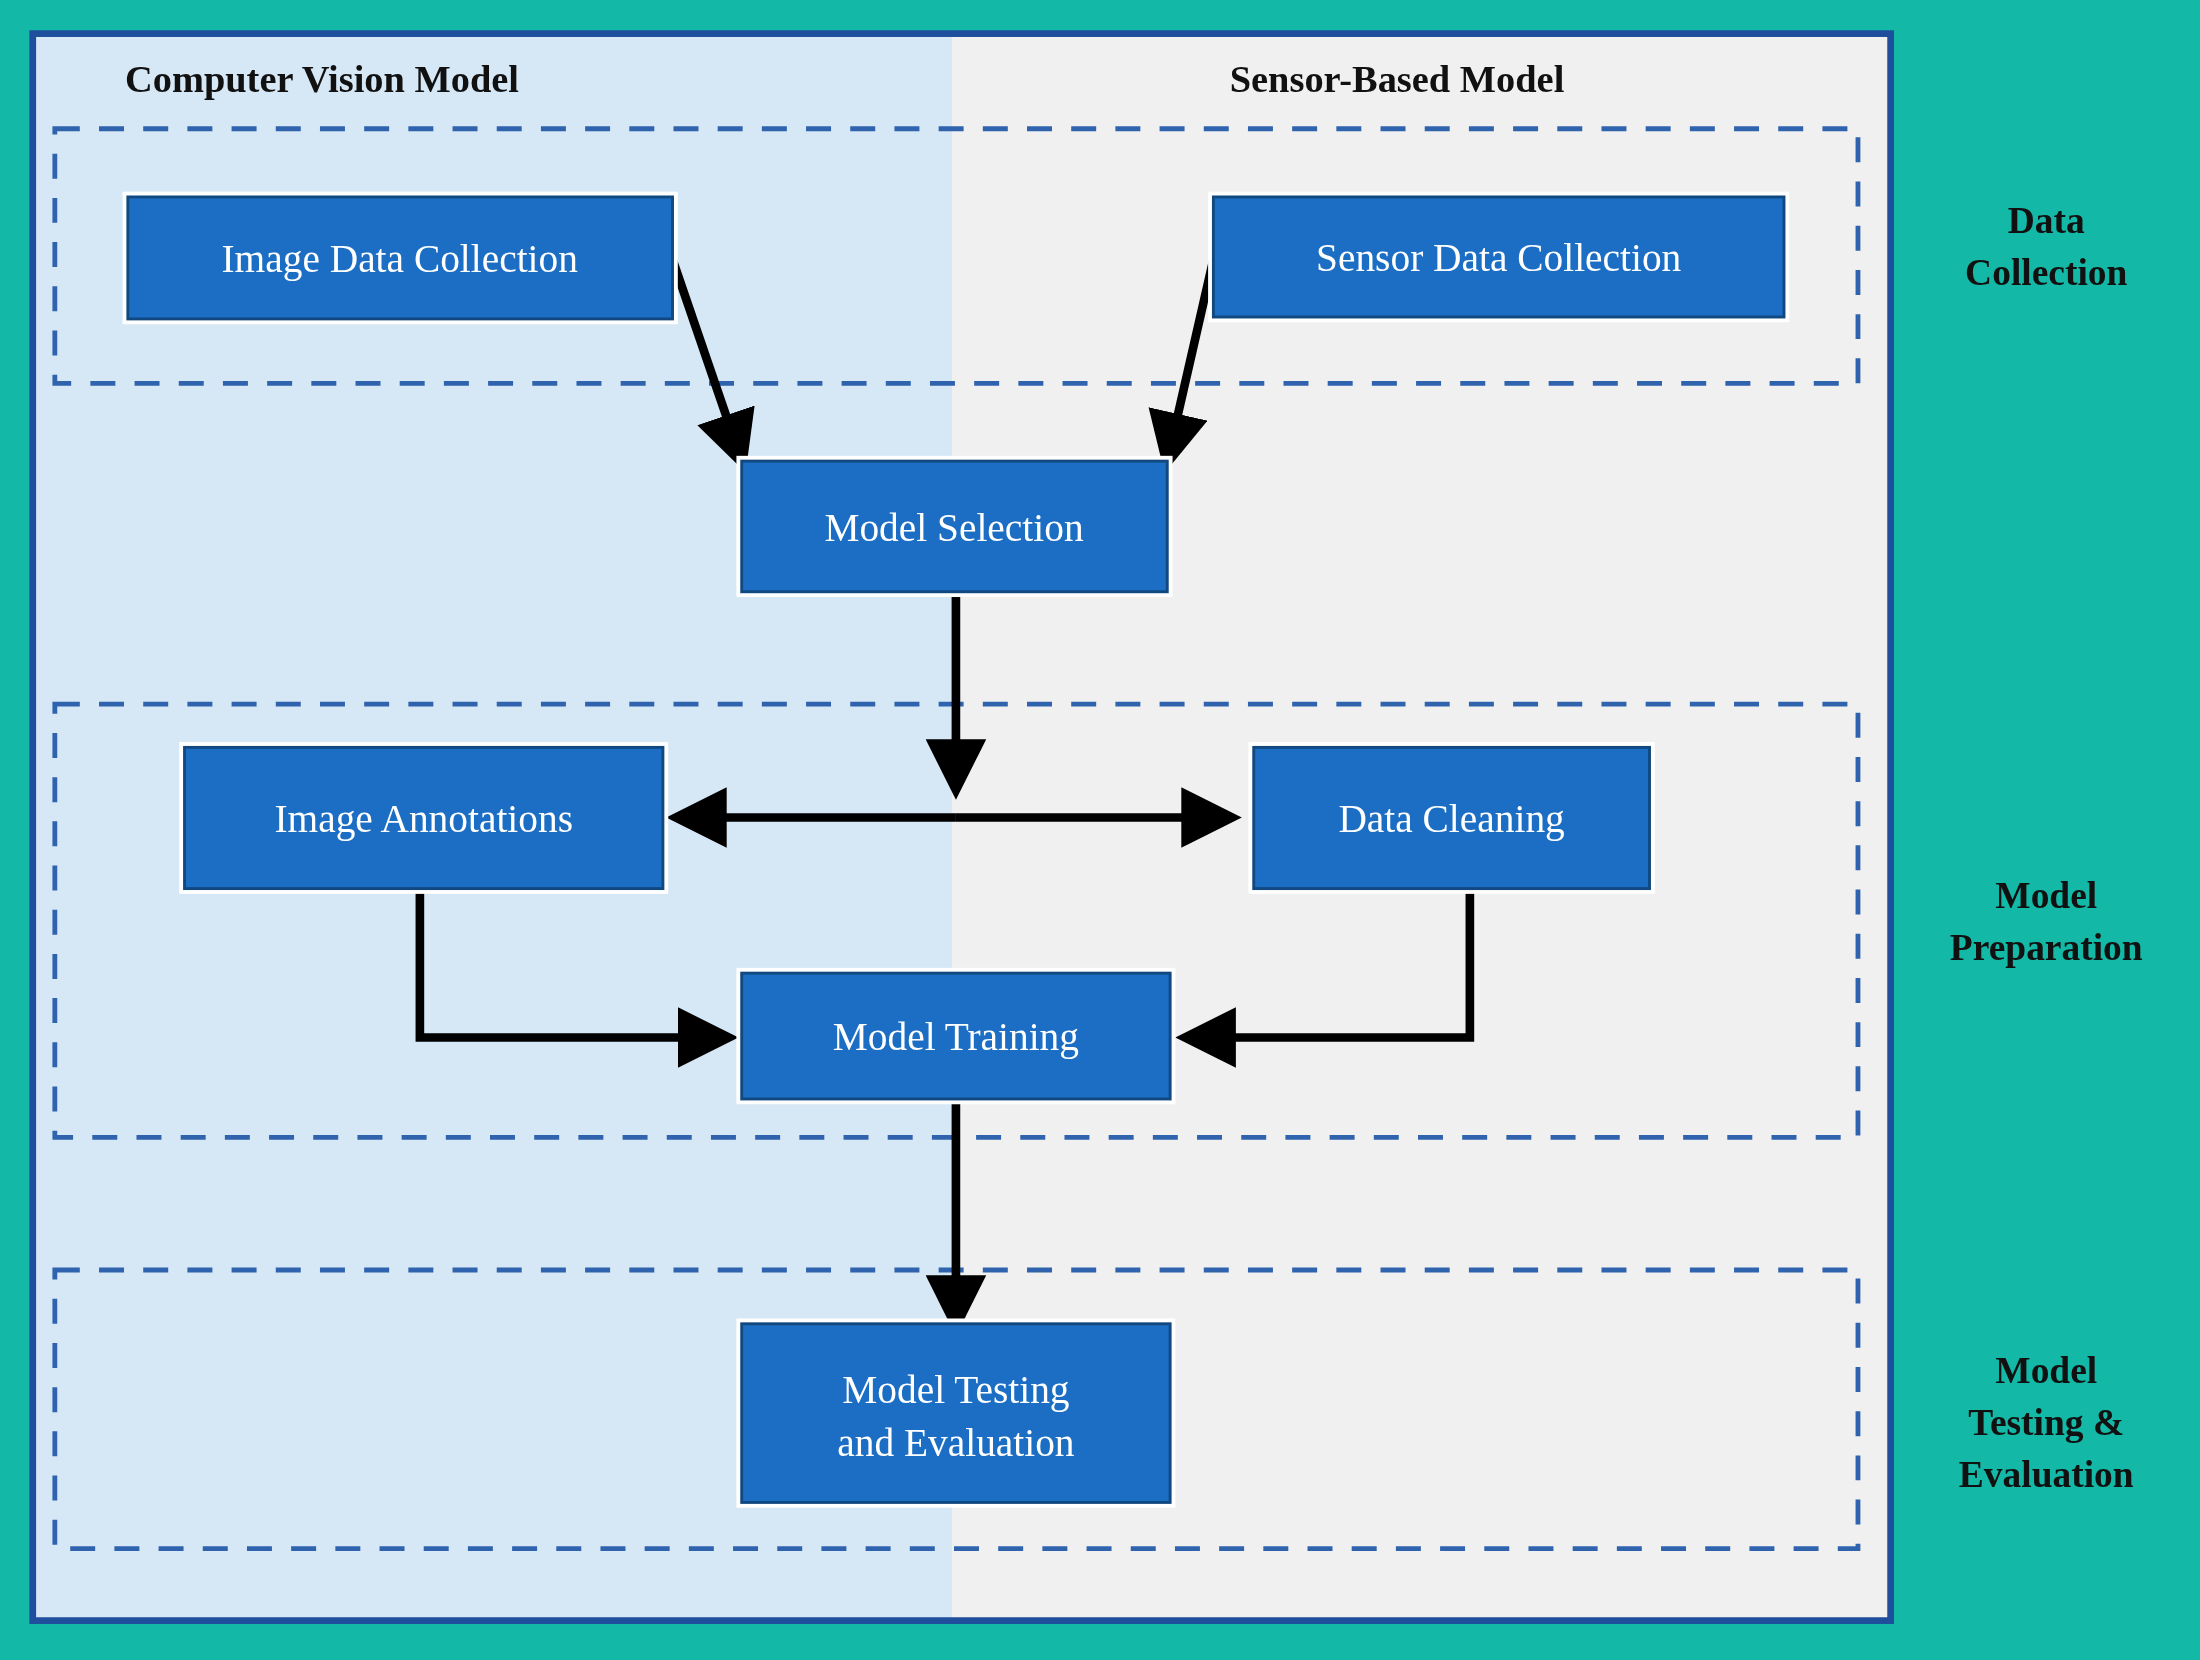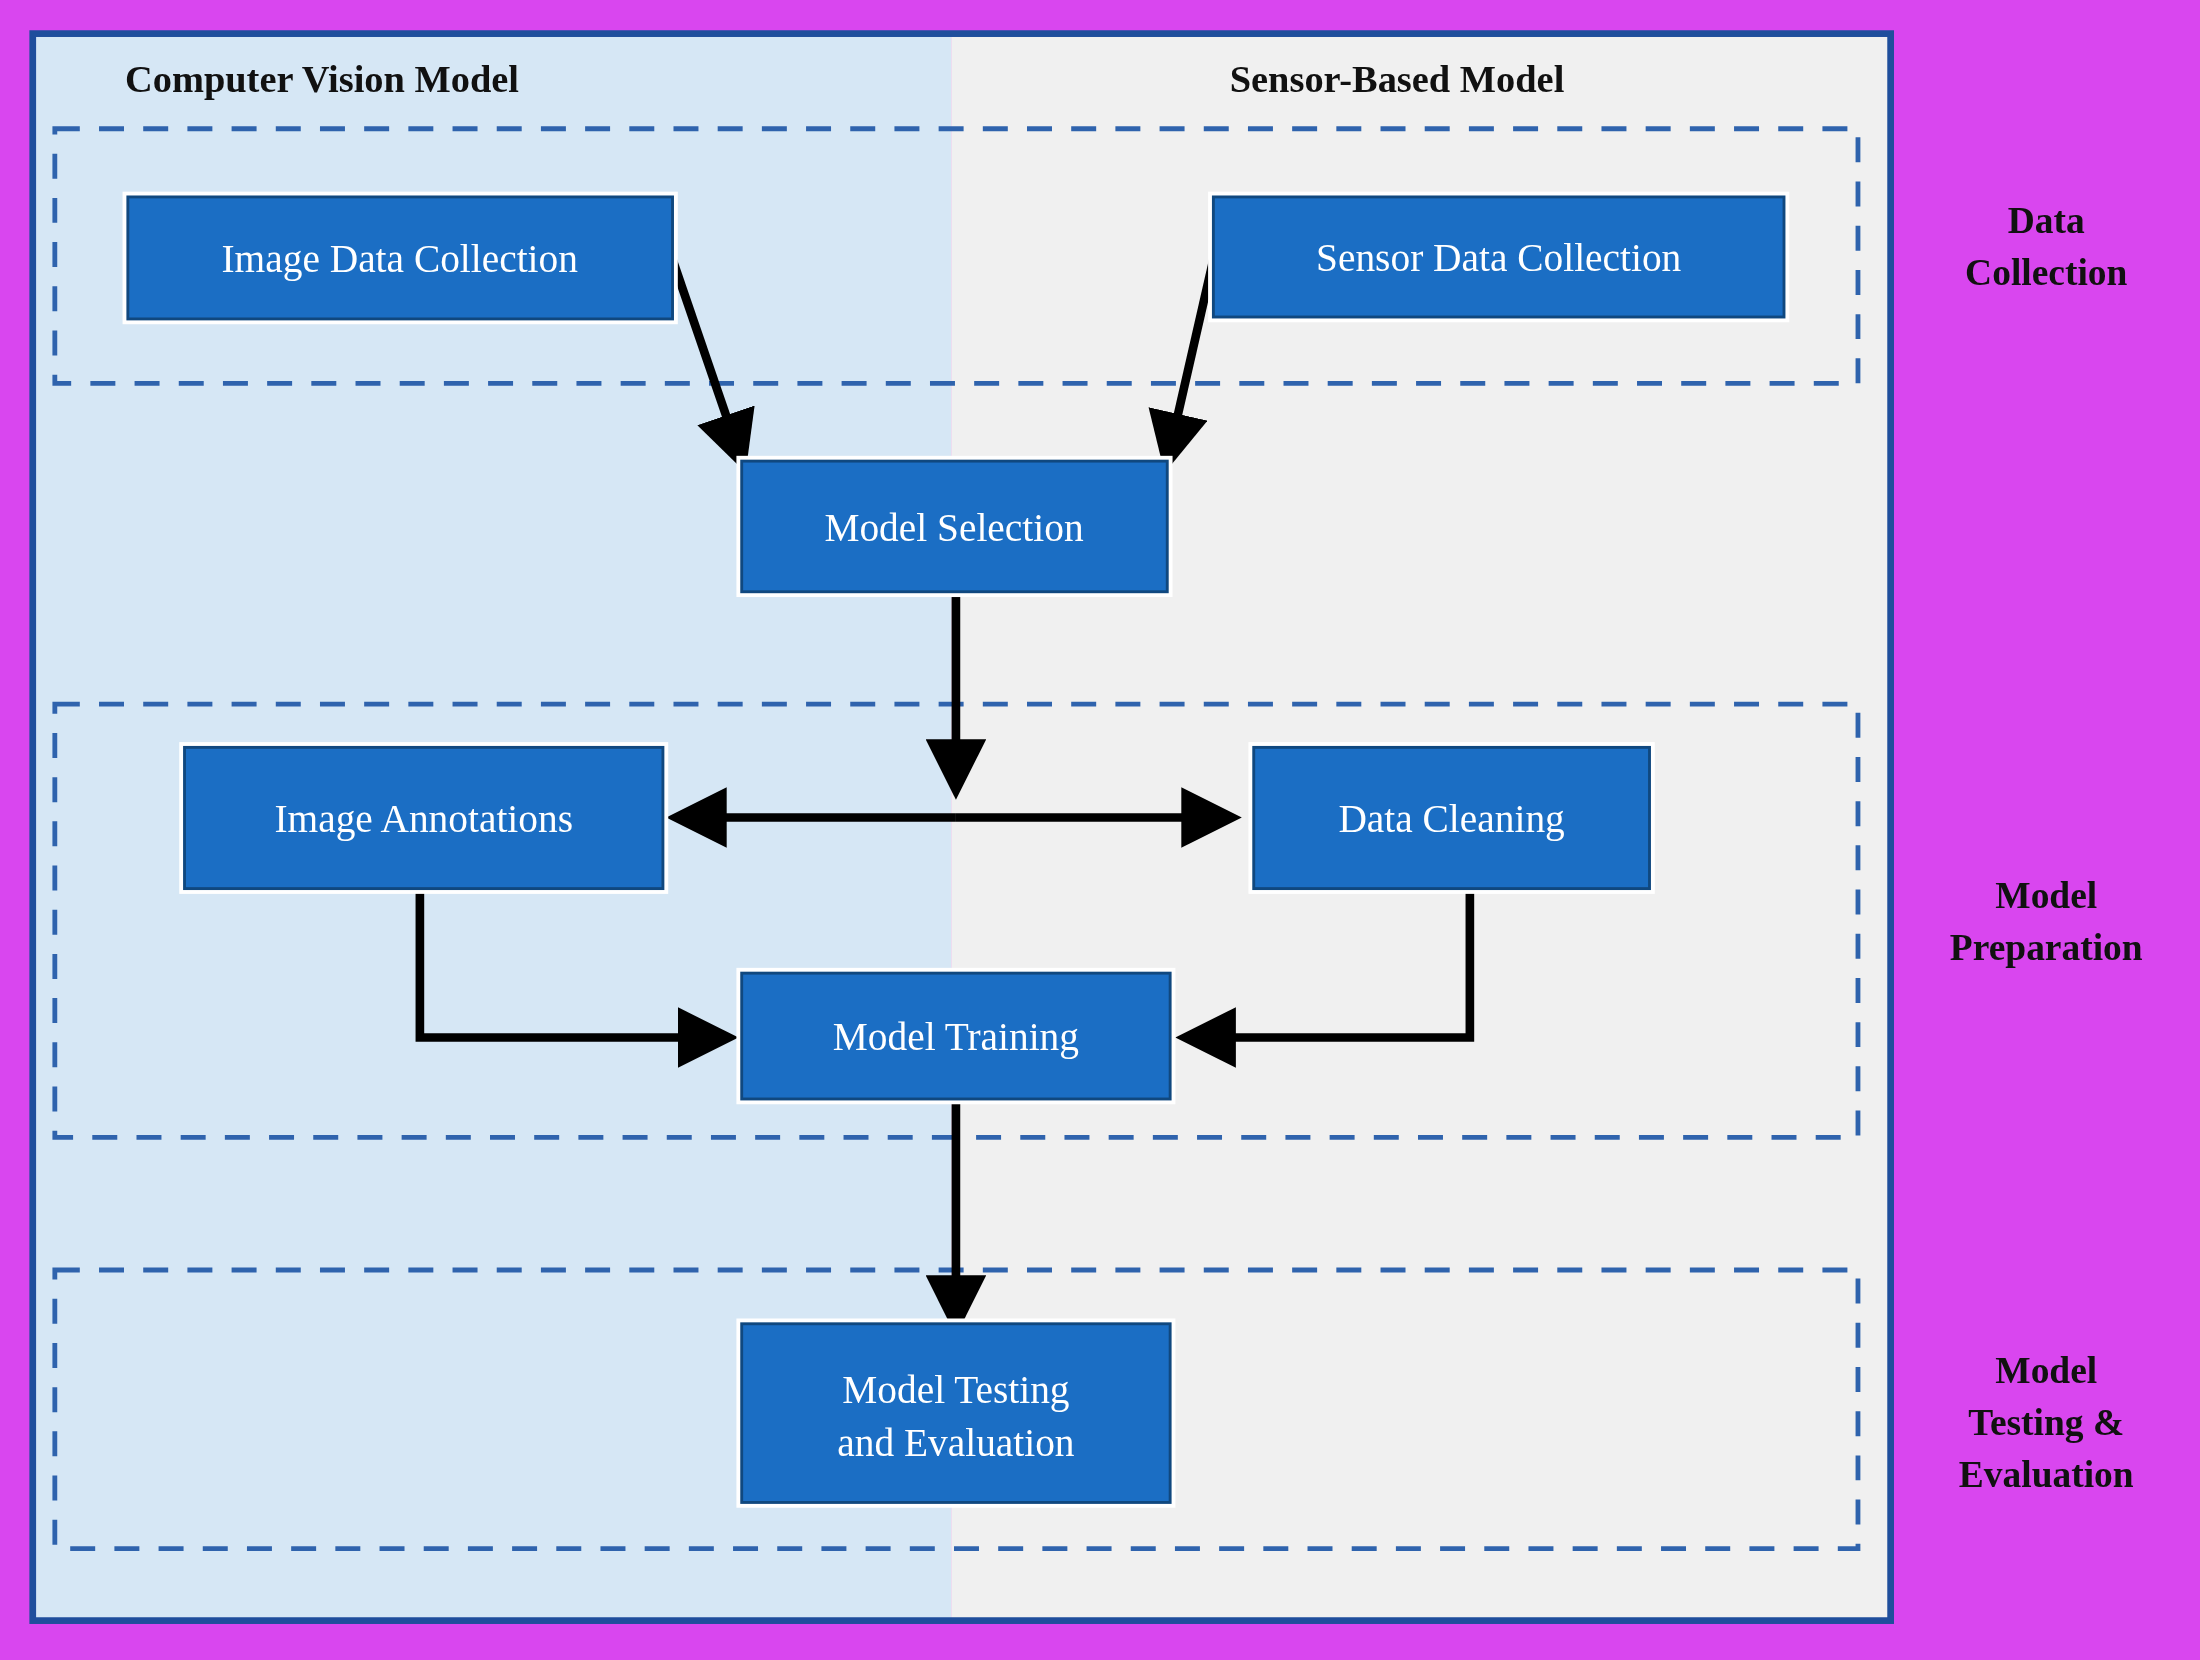--- a/index.html
+++ b/index.html
@@ -10,21 +10,21 @@
   body {
     width: 2201px;
     height: 1660px;
     font-family: "Liberation Serif", "DejaVu Serif", serif;
     overflow: hidden;
   }
   #stage {
     position: relative;
     width: 2201px;
     height: 1660px;
-    background: #d946ef;
+    background: #14b8a6;
   }
   svg#diagram {
     position: absolute;
     left: 0;
     top: 0;
     width: 2201px;
     height: 1660px;
   }
   .panel-title {
     font-family: "Liberation Serif", "DejaVu Serif", serif;

